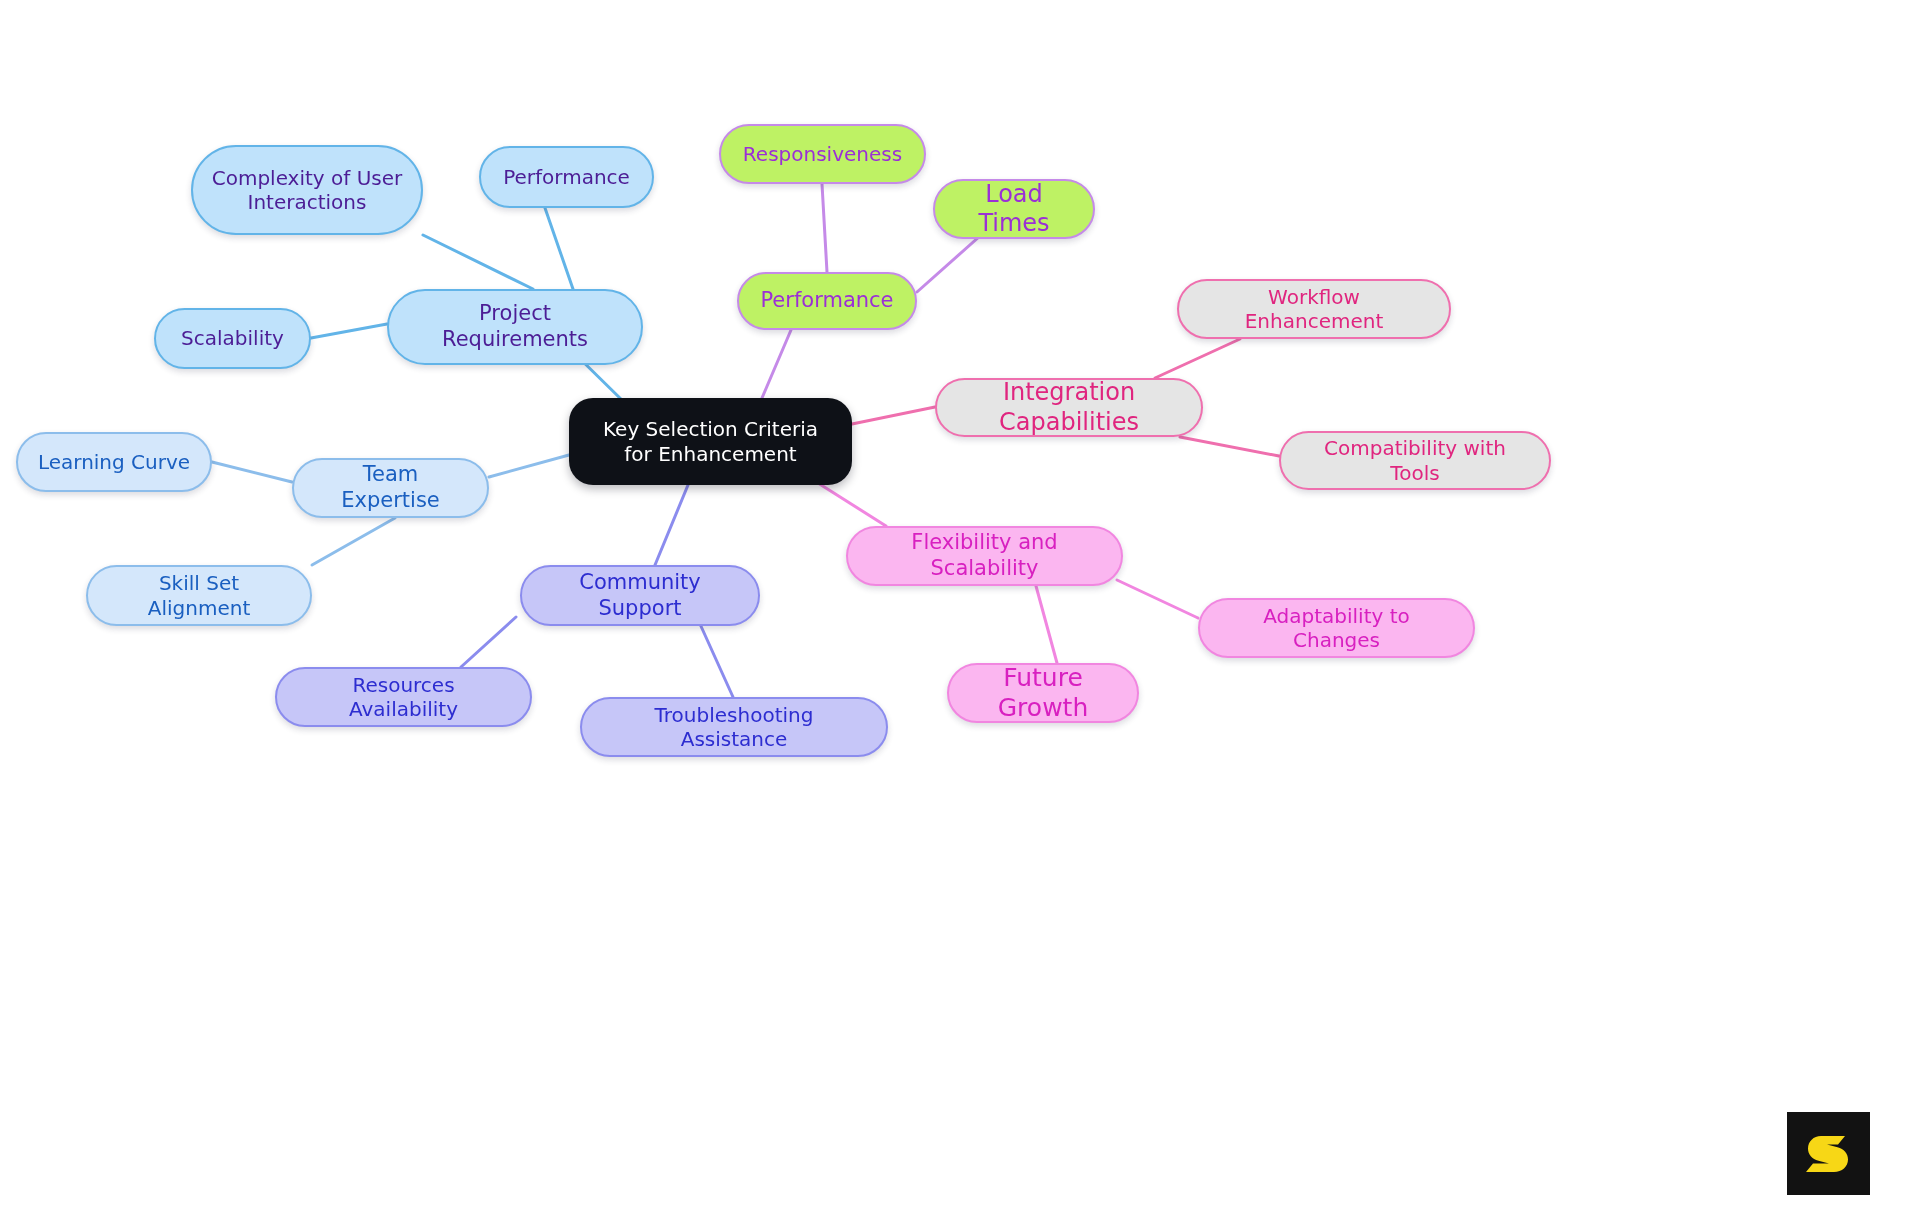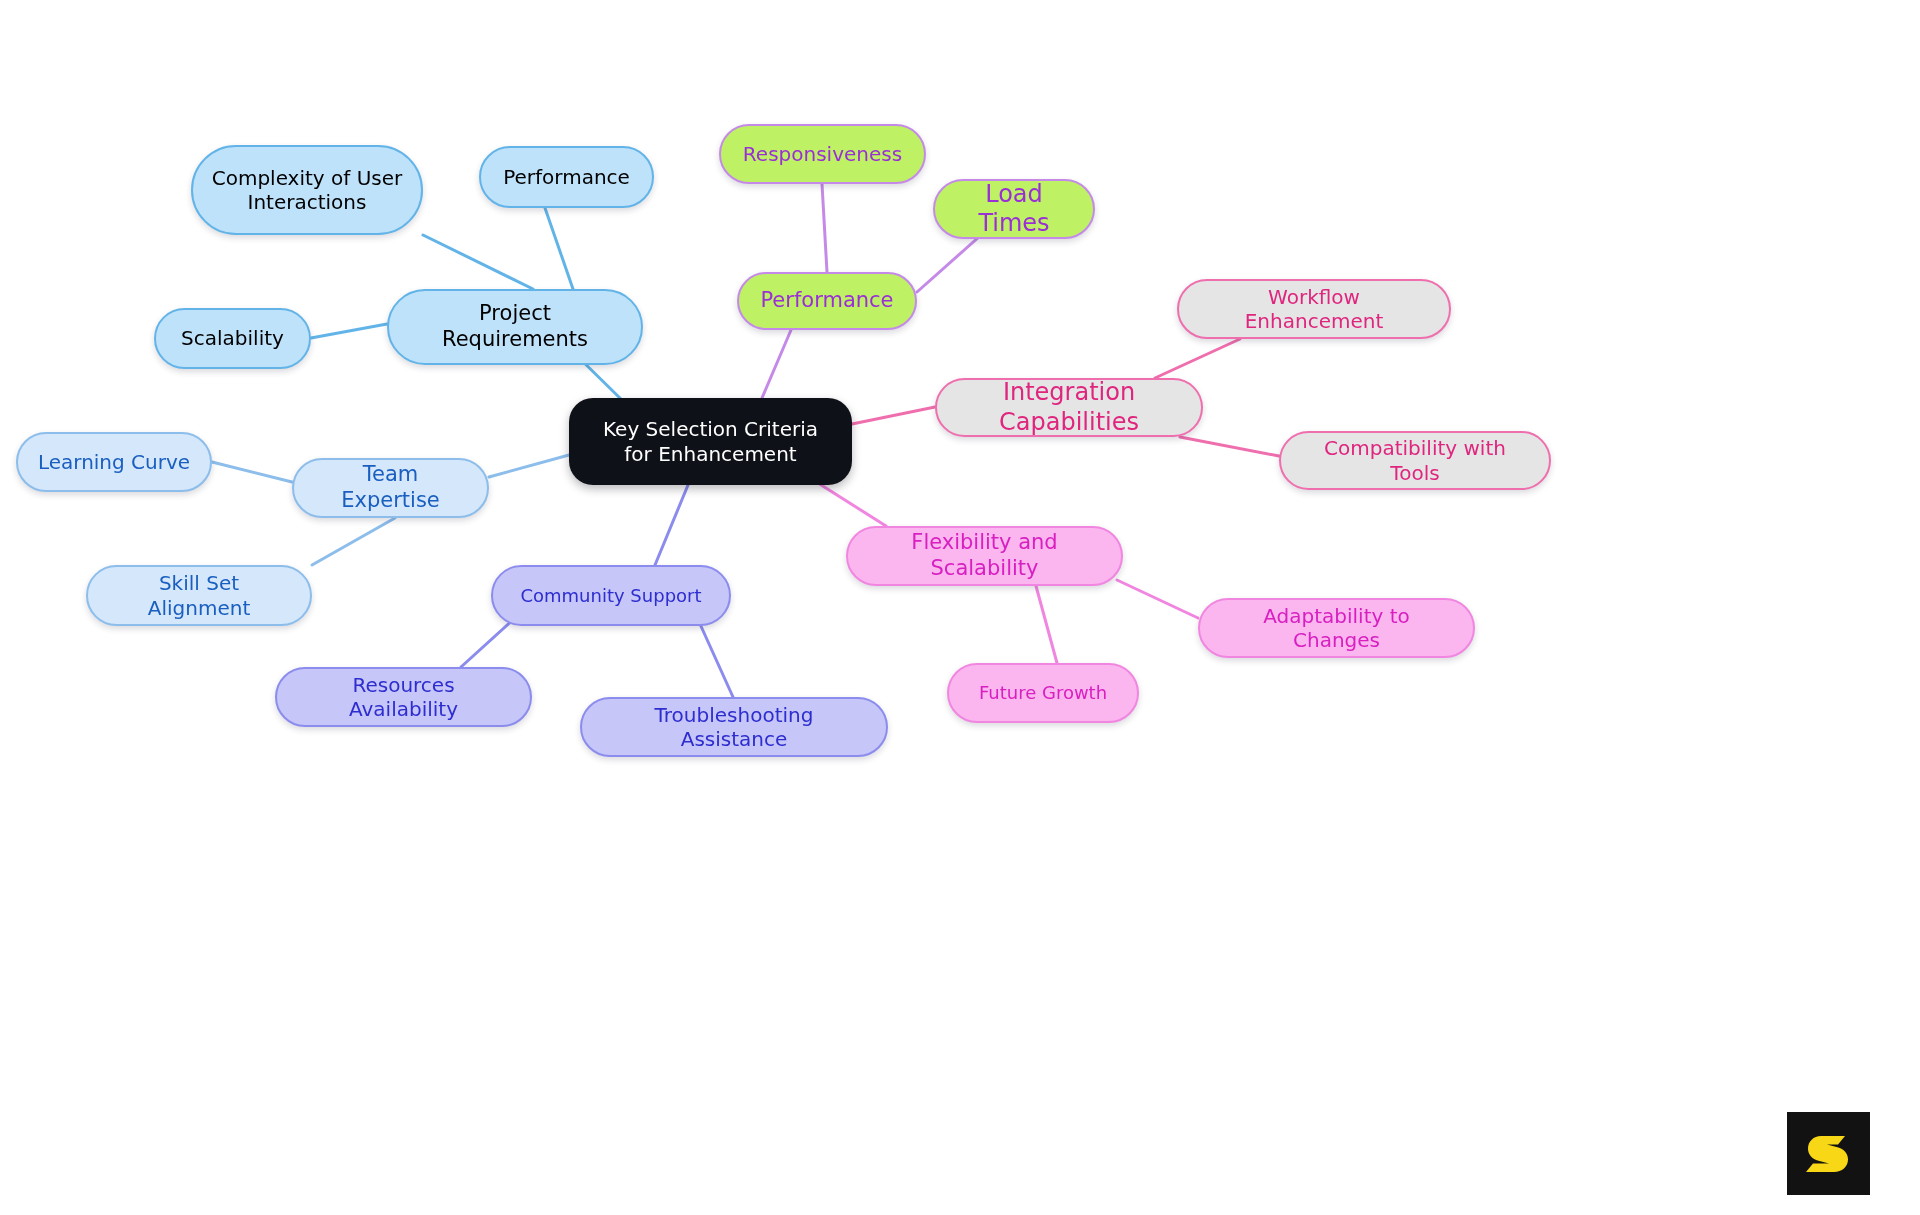--- a/index.html
+++ b/index.html
@@ -51,21 +51,21 @@
     border-radius: 24px;
     border-width: 0;
     box-shadow: 0 4px 10px rgba(10, 12, 24, 0.28);
   }
 
   .node-label {
     display: block;
   }
 
   
-  .c-blue      { background: #bfe2fb; border-color: #62b4e8; color: #000000; }
+  .c-blue      { background: #bfe2fb; border-color: #62b4e8; color: #4c1d95; }
   .c-paleblue  { background: #d4e7fb; border-color: #8cbdeb; color: #1a5fc0; }
   .c-purple    { background: #bef264; border-color: #c58ae8; color: #9b2fd6; }
   .c-pink      { background: #e5e5e5; border-color: #ef6fae; color: #e0257f; }
   .c-magenta   { background: #fbb6f0; border-color: #f186e0; color: #d820c0; }
   .c-periwinkle{ background: #c6c6f8; border-color: #8b8cee; color: #2d2dd0; }
   .c-dark      { background: #0e1117; border-color: #0e1117; color: #ffffff; }
 
   #logo {
     position: absolute;
     background: #121212;
@@ -109,22 +109,22 @@
       <div class="node c-blue" style="left: 479px; top: 146px; width: 175px; height: 62px; font-size: 20px;"><span class="node-label">Performance</span></div>
       <div class="node c-blue" style="left: 154px; top: 308px; width: 157px; height: 61px; font-size: 20px;"><span class="node-label">Scalability</span></div>
       <div class="node c-purple" style="left: 737px; top: 272px; width: 180px; height: 58px; font-size: 21px;"><span class="node-label">Performance</span></div>
       <div class="node c-purple" style="left: 719px; top: 124px; width: 207px; height: 60px; font-size: 20px;"><span class="node-label">Responsiveness</span></div>
       <div class="node c-purple" style="left: 933px; top: 179px; width: 162px; height: 60px; font-size: 24px; justify-content: flex-end;"><span class="node-label">Load Times</span></div>
       <div class="node c-pink" style="left: 935px; top: 378px; width: 268px; height: 59px; font-size: 24px;"><span class="node-label">Integration Capabilities</span></div>
       <div class="node c-pink" style="left: 1177px; top: 279px; width: 274px; height: 60px; font-size: 20px;"><span class="node-label">Workflow Enhancement</span></div>
       <div class="node c-pink" style="left: 1279px; top: 431px; width: 272px; height: 59px; font-size: 20px;"><span class="node-label">Compatibility with Tools</span></div>
       <div class="node c-magenta" style="left: 846px; top: 526px; width: 277px; height: 60px; font-size: 21px;"><span class="node-label">Flexibility and Scalability</span></div>
       <div class="node c-magenta" style="left: 1198px; top: 598px; width: 277px; height: 60px; font-size: 20px;"><span class="node-label">Adaptability to Changes</span></div>
-      <div class="node c-magenta" style="left: 947px; top: 663px; width: 192px; height: 60px; font-size: 18px;"><span class="node-label">Future Growth</span></div>
-      <div class="node c-periwinkle" style="left: 491px; top: 565px; width: 240px; height: 61px; font-size: 18px; align-items: center;"><span class="node-label">Community Support</span></div>
+      <div class="node c-magenta" style="left: 947px; top: 663px; width: 192px; height: 60px; font-size: 25px;"><span class="node-label">Future Growth</span></div>
+      <div class="node c-periwinkle" style="left: 520px; top: 565px; width: 240px; height: 61px; font-size: 21px; align-items: center;"><span class="node-label">Community Support</span></div>
       <div class="node c-periwinkle" style="left: 275px; top: 667px; width: 257px; height: 60px; font-size: 20px;"><span class="node-label">Resources Availability</span></div>
       <div class="node c-periwinkle" style="left: 580px; top: 697px; width: 308px; height: 60px; font-size: 20px;"><span class="node-label">Troubleshooting Assistance</span></div>
       <div class="node c-paleblue" style="left: 292px; top: 458px; width: 197px; height: 60px; font-size: 21px;"><span class="node-label">Team Expertise</span></div>
       <div class="node c-paleblue" style="left: 16px; top: 432px; width: 196px; height: 60px; font-size: 20px;"><span class="node-label">Learning Curve</span></div>
       <div class="node c-paleblue" style="left: 86px; top: 565px; width: 226px; height: 61px; font-size: 20px;"><span class="node-label">Skill Set Alignment</span></div>
     </div>
 
   <div id="logo" style="left: 1787px; top: 1112px; width: 83px; height: 83px; background: rgb(18, 18, 18);">
     <svg width="56" height="56" viewBox="0 0 56 56">
       <path id="logo-path" d="M44 10 L20 10 C12.5 10 7 15.5 7 22.5 C7 28.5 11 33 17.5 34.8 L28 37.5 L12 37.5 L5 46 L33 46 C41 46 47 40.5 47 33.5 C47 27.5 43 23 36.5 21.2 L26 18.5 L37 18.5 Z" fill="#F7D716"></path>

